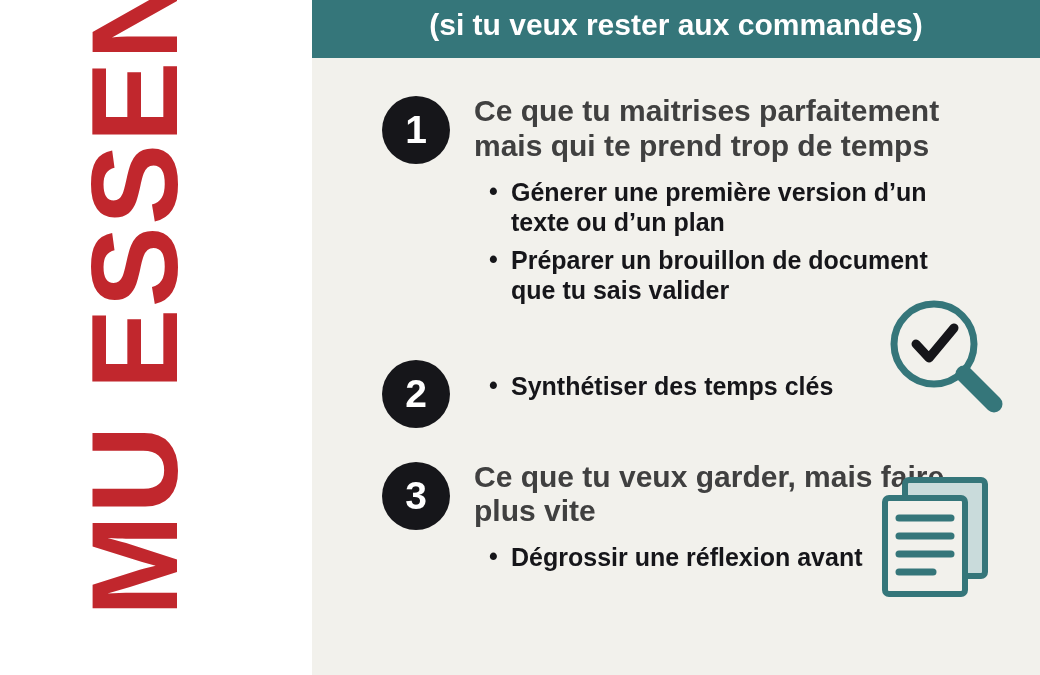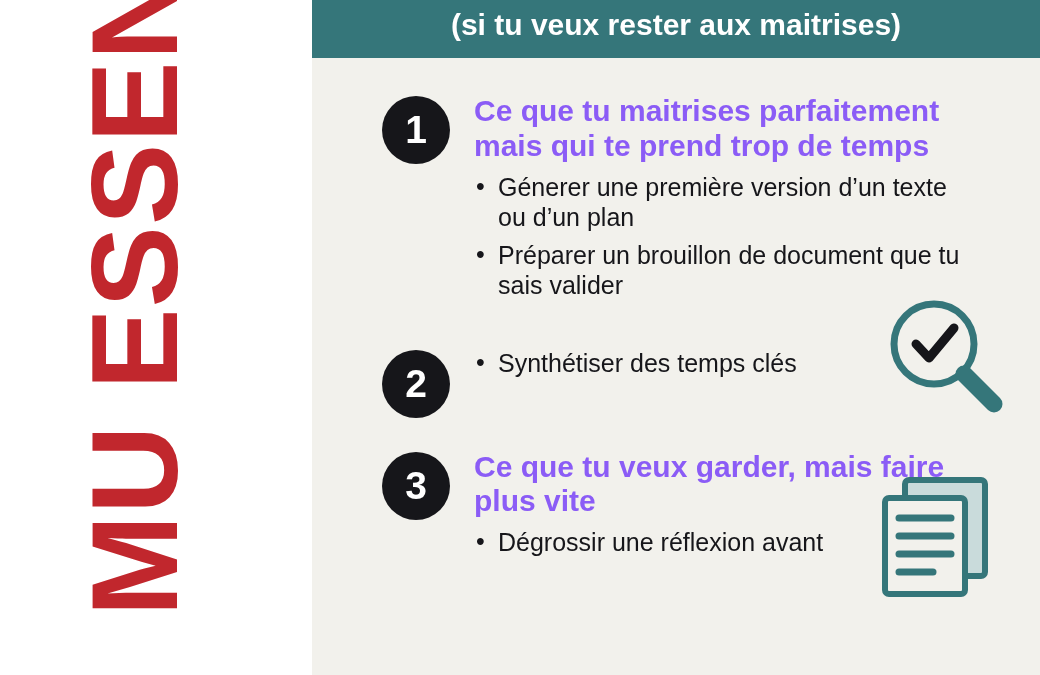--- a/index.html
+++ b/index.html
@@ -109,30 +109,31 @@
     justify-content: center;
     margin-left: 70px;
     margin-top: 2px;
   }
 
   .item-body {
     margin-left: 24px;
     max-width: 500px;
   }
   .item-title {
-    color: #8b5cf6;
+    color: #404040;
     font-size: 30px;
     font-weight: bold;
     line-height: 1.16;
     margin: 0 0 8px 0;
   }
   .bullets {
     list-style: none;
-    margin: 0;
+    margin: 13px;
     padding: 0;
+    font-weight: bold;
   }
   .bullets li {
     position: relative;
     color: #16161a;
     font-size: 25px;
     line-height: 1.2;
     padding-left: 24px;
     margin-bottom: 8px;
   }
   .bullets li::before {
@@ -165,21 +166,21 @@
 
 <div class="poster">
 
   <div class="vertical-title-zone">
     <div class="vertical-title">MU ESSENT</div>
   </div>
 
   <div class="panel">
 
     <div class="panel-header">
-      <div class="panel-header-text">(si tu veux rester aux maitrises)</div>
+      <div class="panel-header-text">(si tu veux rester aux commandes)</div>
     </div>
 
     <div class="items">
 
       <div class="item item-1">
         <div class="badge">1</div>
         <div class="item-body">
           <p class="item-title">Ce que tu maitrises parfaitement mais qui te prend trop de temps</p>
           <ul class="bullets">
             <li>Génerer une première version d’un texte ou d’un plan</li>

